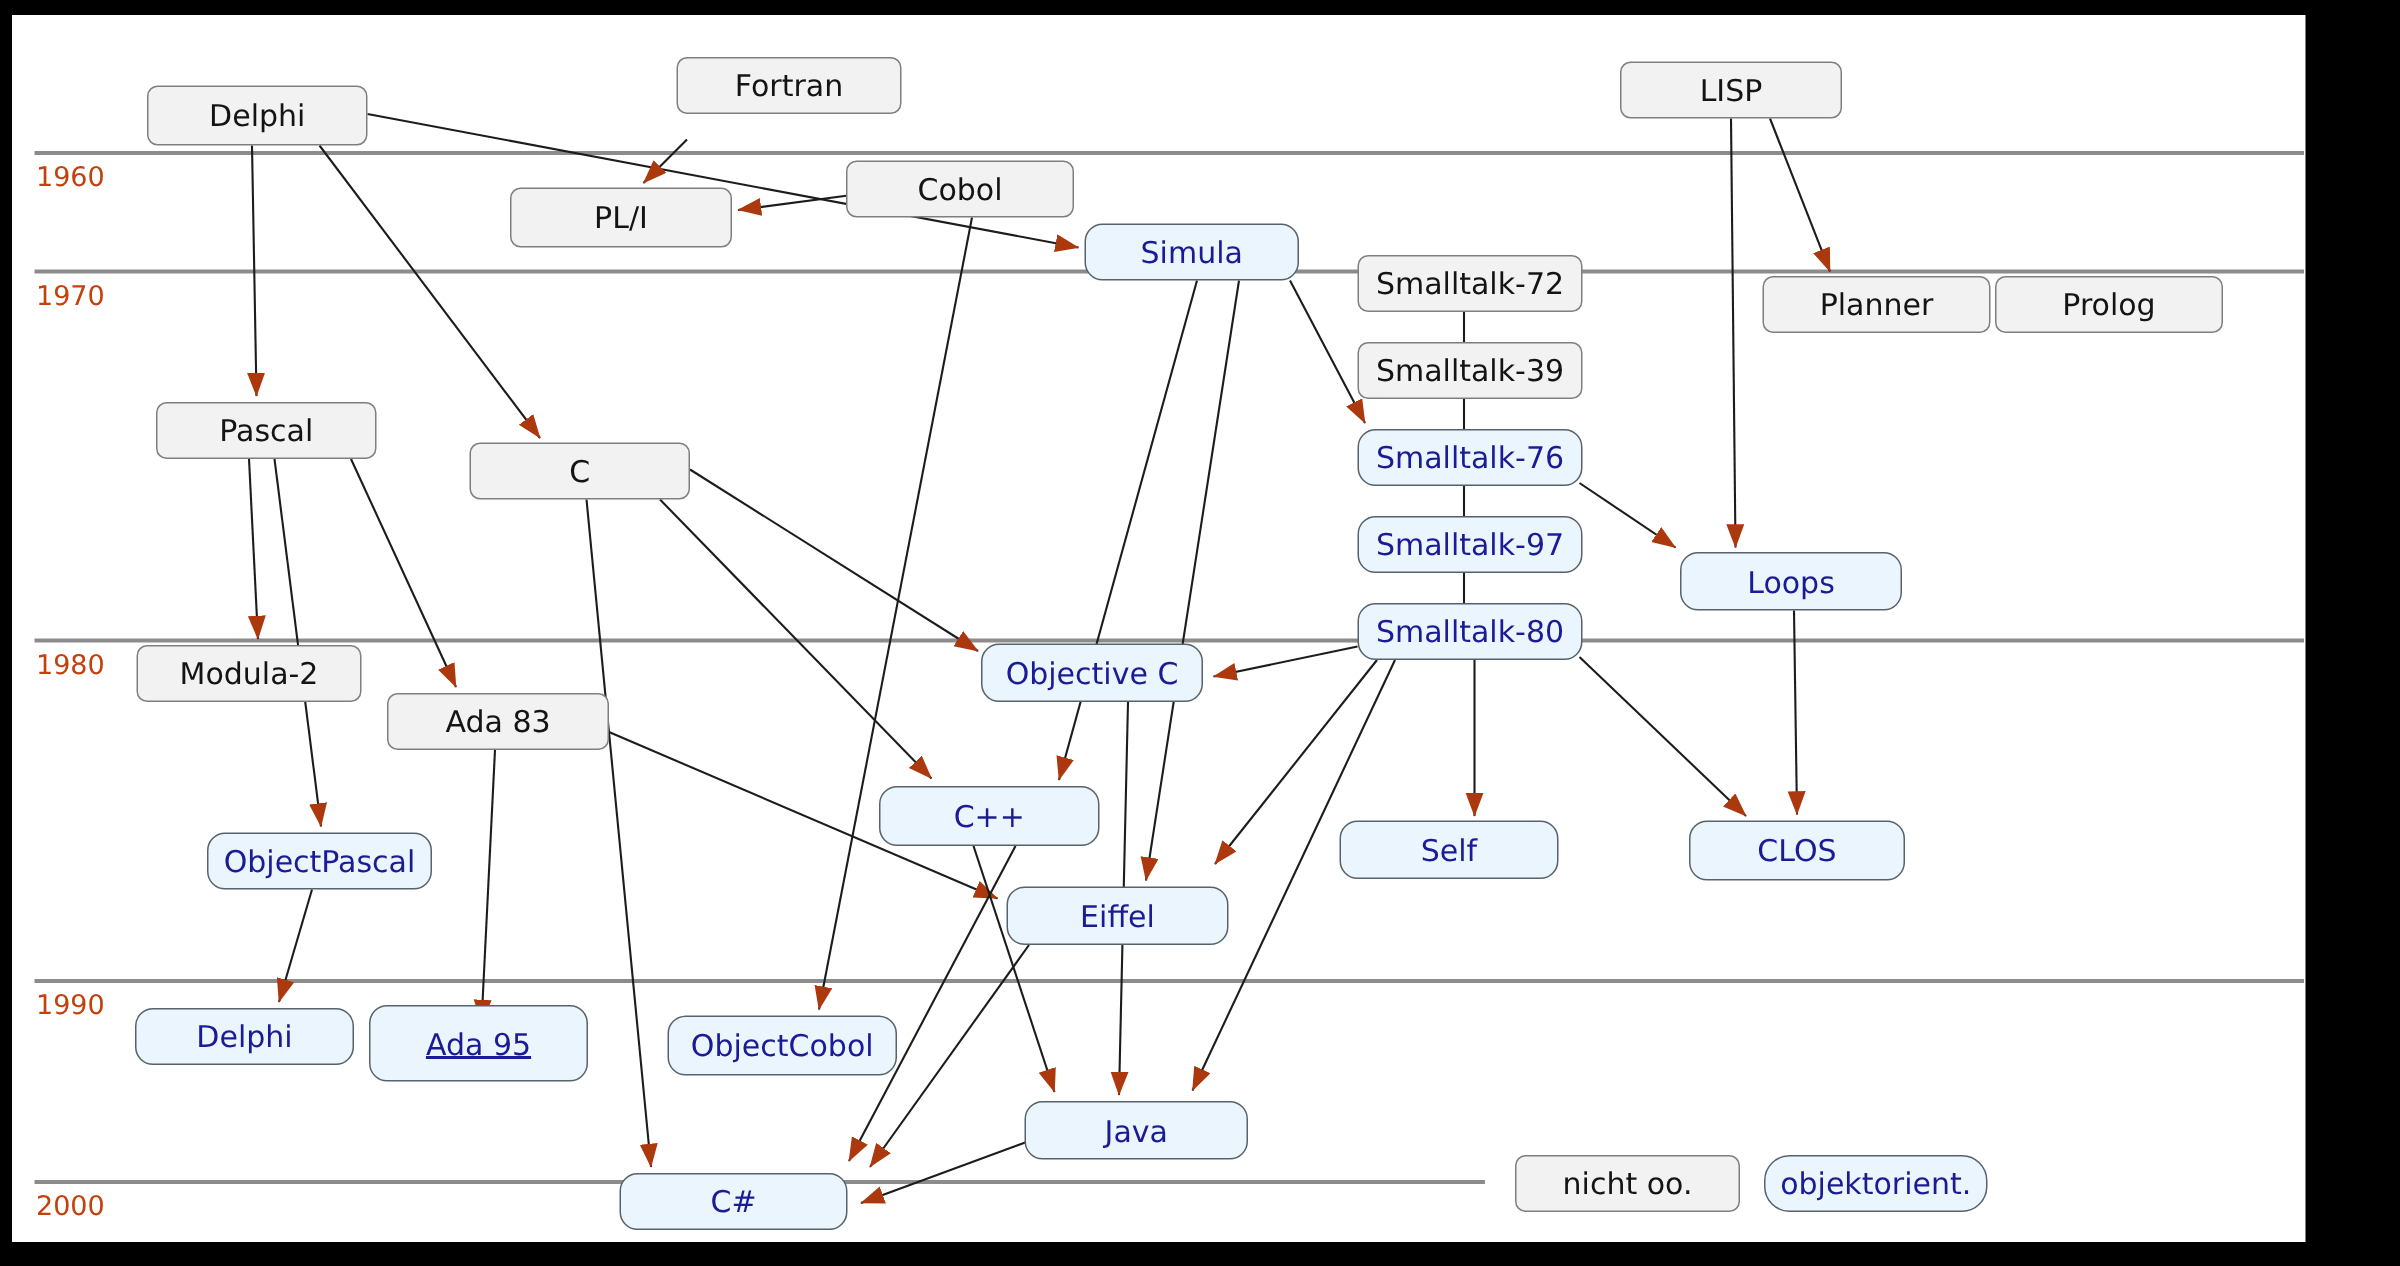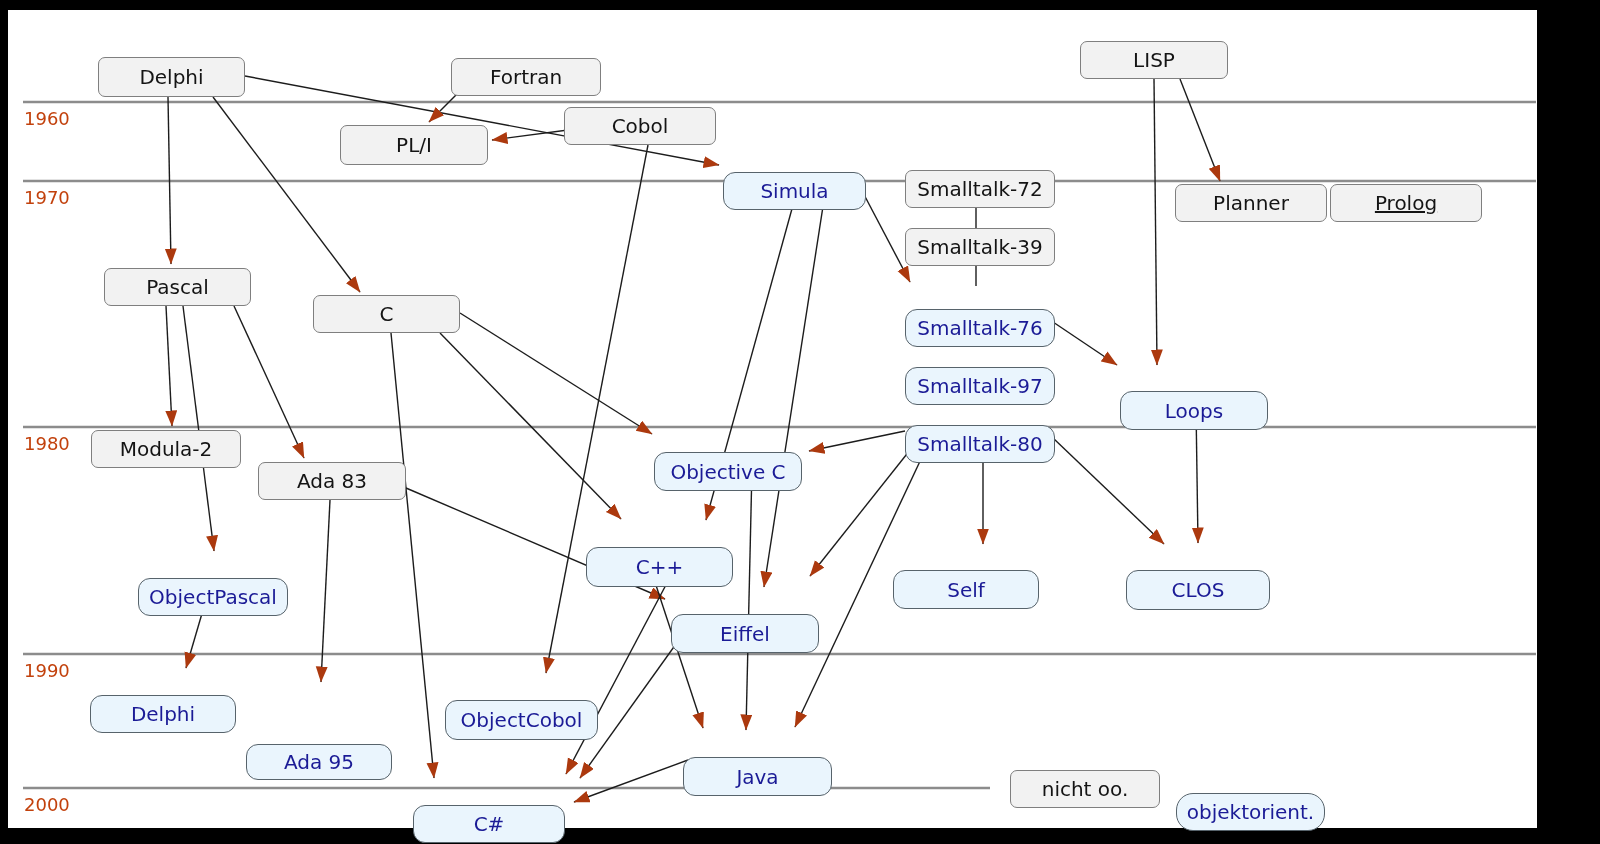--- a/index.html
+++ b/index.html
@@ -3,21 +3,21 @@
 <meta charset="utf-8">
 <style>
   html,body{margin:0;padding:0;background:#000;}
   body{font-family:"DejaVu Sans","Liberation Sans",sans-serif;}
   #stage{position:relative;width:1600px;height:844px;background:#000;overflow:hidden;}
   #canvas{position:absolute;left:8px;top:10px;width:1529px;height:818px;background:#ffffff;}
   #wires{position:absolute;left:0;top:0;width:100%;height:100%;}
   .node{position:absolute;display:flex;align-items:center;justify-content:center;
         box-sizing:border-box;font-size:20px;line-height:1;white-space:nowrap;}
   .node.gray{background:#f2f2f2;border:1.6px solid #7f7f7f;border-radius:7px;color:#141414;}
-  .node.blue{background:#eaf5fd;border:1.6px solid #57636b;border-radius:12px;color:#1b1b96;margin-top:23px;}
+  .node.blue{background:#eaf5fd;border:1.6px solid #57636b;border-radius:12px;color:#1b1b96;}
   .node.pill{border-radius:17px;}
   .yearlabel{position:absolute;font-size:18px;color:#c2410c;}
 </style>
 </head>
 <body>
 
 <div id="stage">
   <div id="canvas">
     <svg id="wires" viewBox="0 0 1529 818" xmlns="http://www.w3.org/2000/svg">
       <defs>
@@ -73,45 +73,45 @@
     </svg>
     <div id="labels">
         <div class="yearlabel" style="left: 16px; top: 98px;">1960</div>
         <div class="yearlabel" style="left: 16px; top: 177px; text-align: right;">1970</div>
         <div class="yearlabel" style="left: 16px; top: 423px;">1980</div>
         <div class="yearlabel" style="left: 16px; top: 650px;">1990</div>
         <div class="yearlabel" style="left: 16px; top: 784px;">2000</div>
       </div>
     <div id="nodes">
         <div class="node gray" style="left: 90px; top: 47px; width: 147px; height: 40px;">Delphi</div>
-        <div class="node gray" style="left: 443px; top: 48px; width: 150px; height: 38px;">Fortran</div>
+        <div class="node gray" style="left: 443px; top: 28px; width: 150px; height: 38px;">Fortran</div>
         <div class="node gray" style="left: 332px; top: 115px; width: 148px; height: 40px;">PL/I</div>
         <div class="node gray" style="left: 556px; top: 97px; width: 152px; height: 38px;">Cobol</div>
         <div class="node gray" style="left: 1072px; top: 31px; width: 148px; height: 38px;">LISP</div>
         <div class="node blue" style="left: 715px; top: 139px; width: 143px; height: 38px;">Simula</div>
         <div class="node gray" style="left: 897px; top: 160px; width: 150px; height: 38px;">Smalltalk-72</div>
         <div class="node gray" style="left: 897px; top: 218px; width: 150px; height: 38px;">Smalltalk-39</div>
         <div class="node blue" style="left: 897px; top: 276px; width: 150px; height: 38px;">Smalltalk-76</div>
         <div class="node blue" style="left: 897px; top: 334px; width: 150px; height: 38px;">Smalltalk-97</div>
         <div class="node blue" style="left: 897px; top: 392px; width: 150px; height: 38px;">Smalltalk-80</div>
         <div class="node gray" style="left: 1167px; top: 174px; width: 152px; height: 38px;">Planner</div>
-        <div class="node gray" style="left: 1322px; top: 174px; width: 152px; height: 38px; text-decoration: underline;">Prolog</div>
+        <div class="node gray" style="left: 1322px; top: 174px; width: 152px; height: 38px;">Prolog</div>
         <div class="node gray" style="left: 96px; top: 258px; width: 147px; height: 38px;">Pascal</div>
         <div class="node gray" style="left: 305px; top: 285px; width: 147px; height: 38px;">C</div>
         <div class="node gray" style="left: 83px; top: 420px; width: 150px; height: 38px;">Modula-2</div>
         <div class="node gray" style="left: 250px; top: 452px; width: 148px; height: 38px;">Ada 83</div>
         <div class="node blue" style="left: 1112px; top: 358px; width: 148px; height: 39px;">Loops</div>
         <div class="node blue" style="left: 646px; top: 419px; width: 148px; height: 39px;">Objective C</div>
         <div class="node blue" style="left: 578px; top: 514px; width: 147px; height: 40px;">C++</div>
         <div class="node blue" style="left: 130px; top: 545px; width: 150px; height: 38px;">ObjectPascal</div>
         <div class="node blue" style="left: 663px; top: 581px; width: 148px; height: 39px;">Eiffel</div>
         <div class="node blue" style="left: 885px; top: 537px; width: 146px; height: 39px;">Self</div>
         <div class="node blue" style="left: 1118px; top: 537px; width: 144px; height: 40px;">CLOS</div>
         <div class="node blue" style="left: 82px; top: 662px; width: 146px; height: 38px;">Delphi</div>
-        <div class="node blue" style="left: 238px; top: 711px; width: 146px; height: 36px;">Ada 95</div>
+        <div class="node blue" style="left: 238px; top: 660px; width: 146px; height: 51px; text-decoration: underline;">Ada 95</div>
         <div class="node blue" style="left: 437px; top: 667px; width: 153px; height: 40px;">ObjectCobol</div>
         <div class="node blue" style="left: 675px; top: 724px; width: 149px; height: 39px;">Java</div>
         <div class="node blue" style="left: 405px; top: 772px; width: 152px; height: 38px;">C#</div>
         <div class="node gray" style="left: 1002px; top: 760px; width: 150px; height: 38px;">nicht oo.</div>
         <div class="node blue pill" style="left: 1168px; top: 760px; width: 149px; height: 38px;">objektorient.</div>
       </div>
   </div>
 </div>
 
 </body></html>

